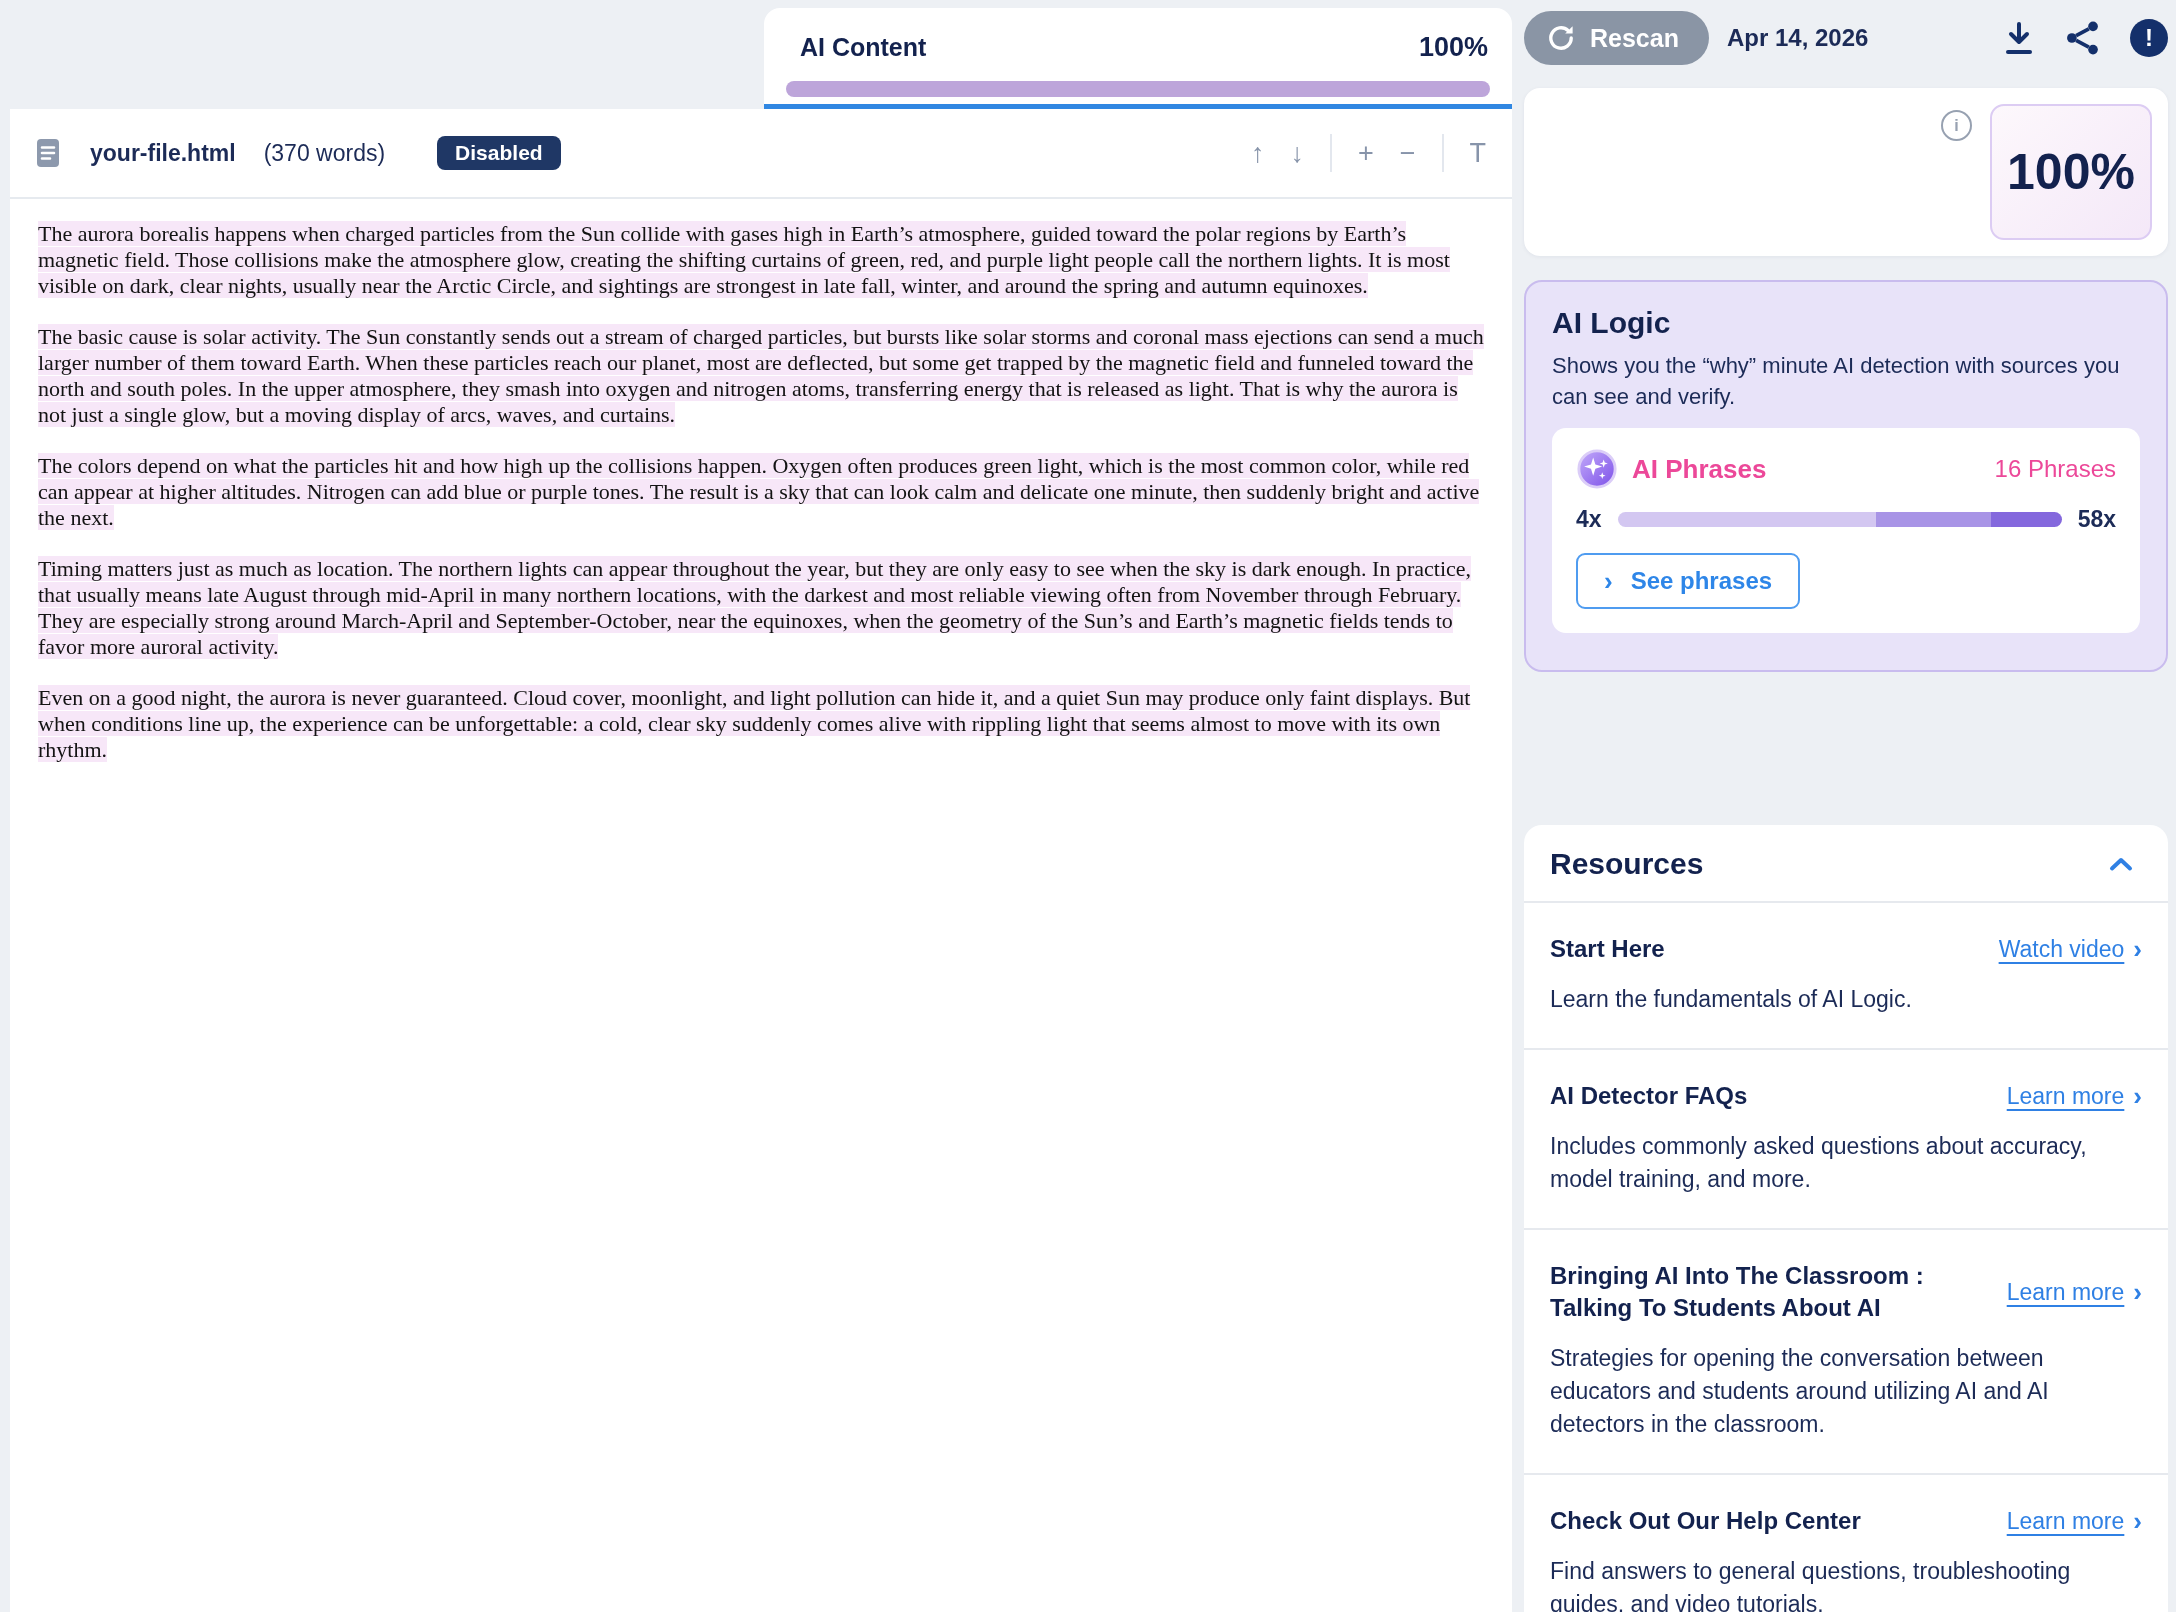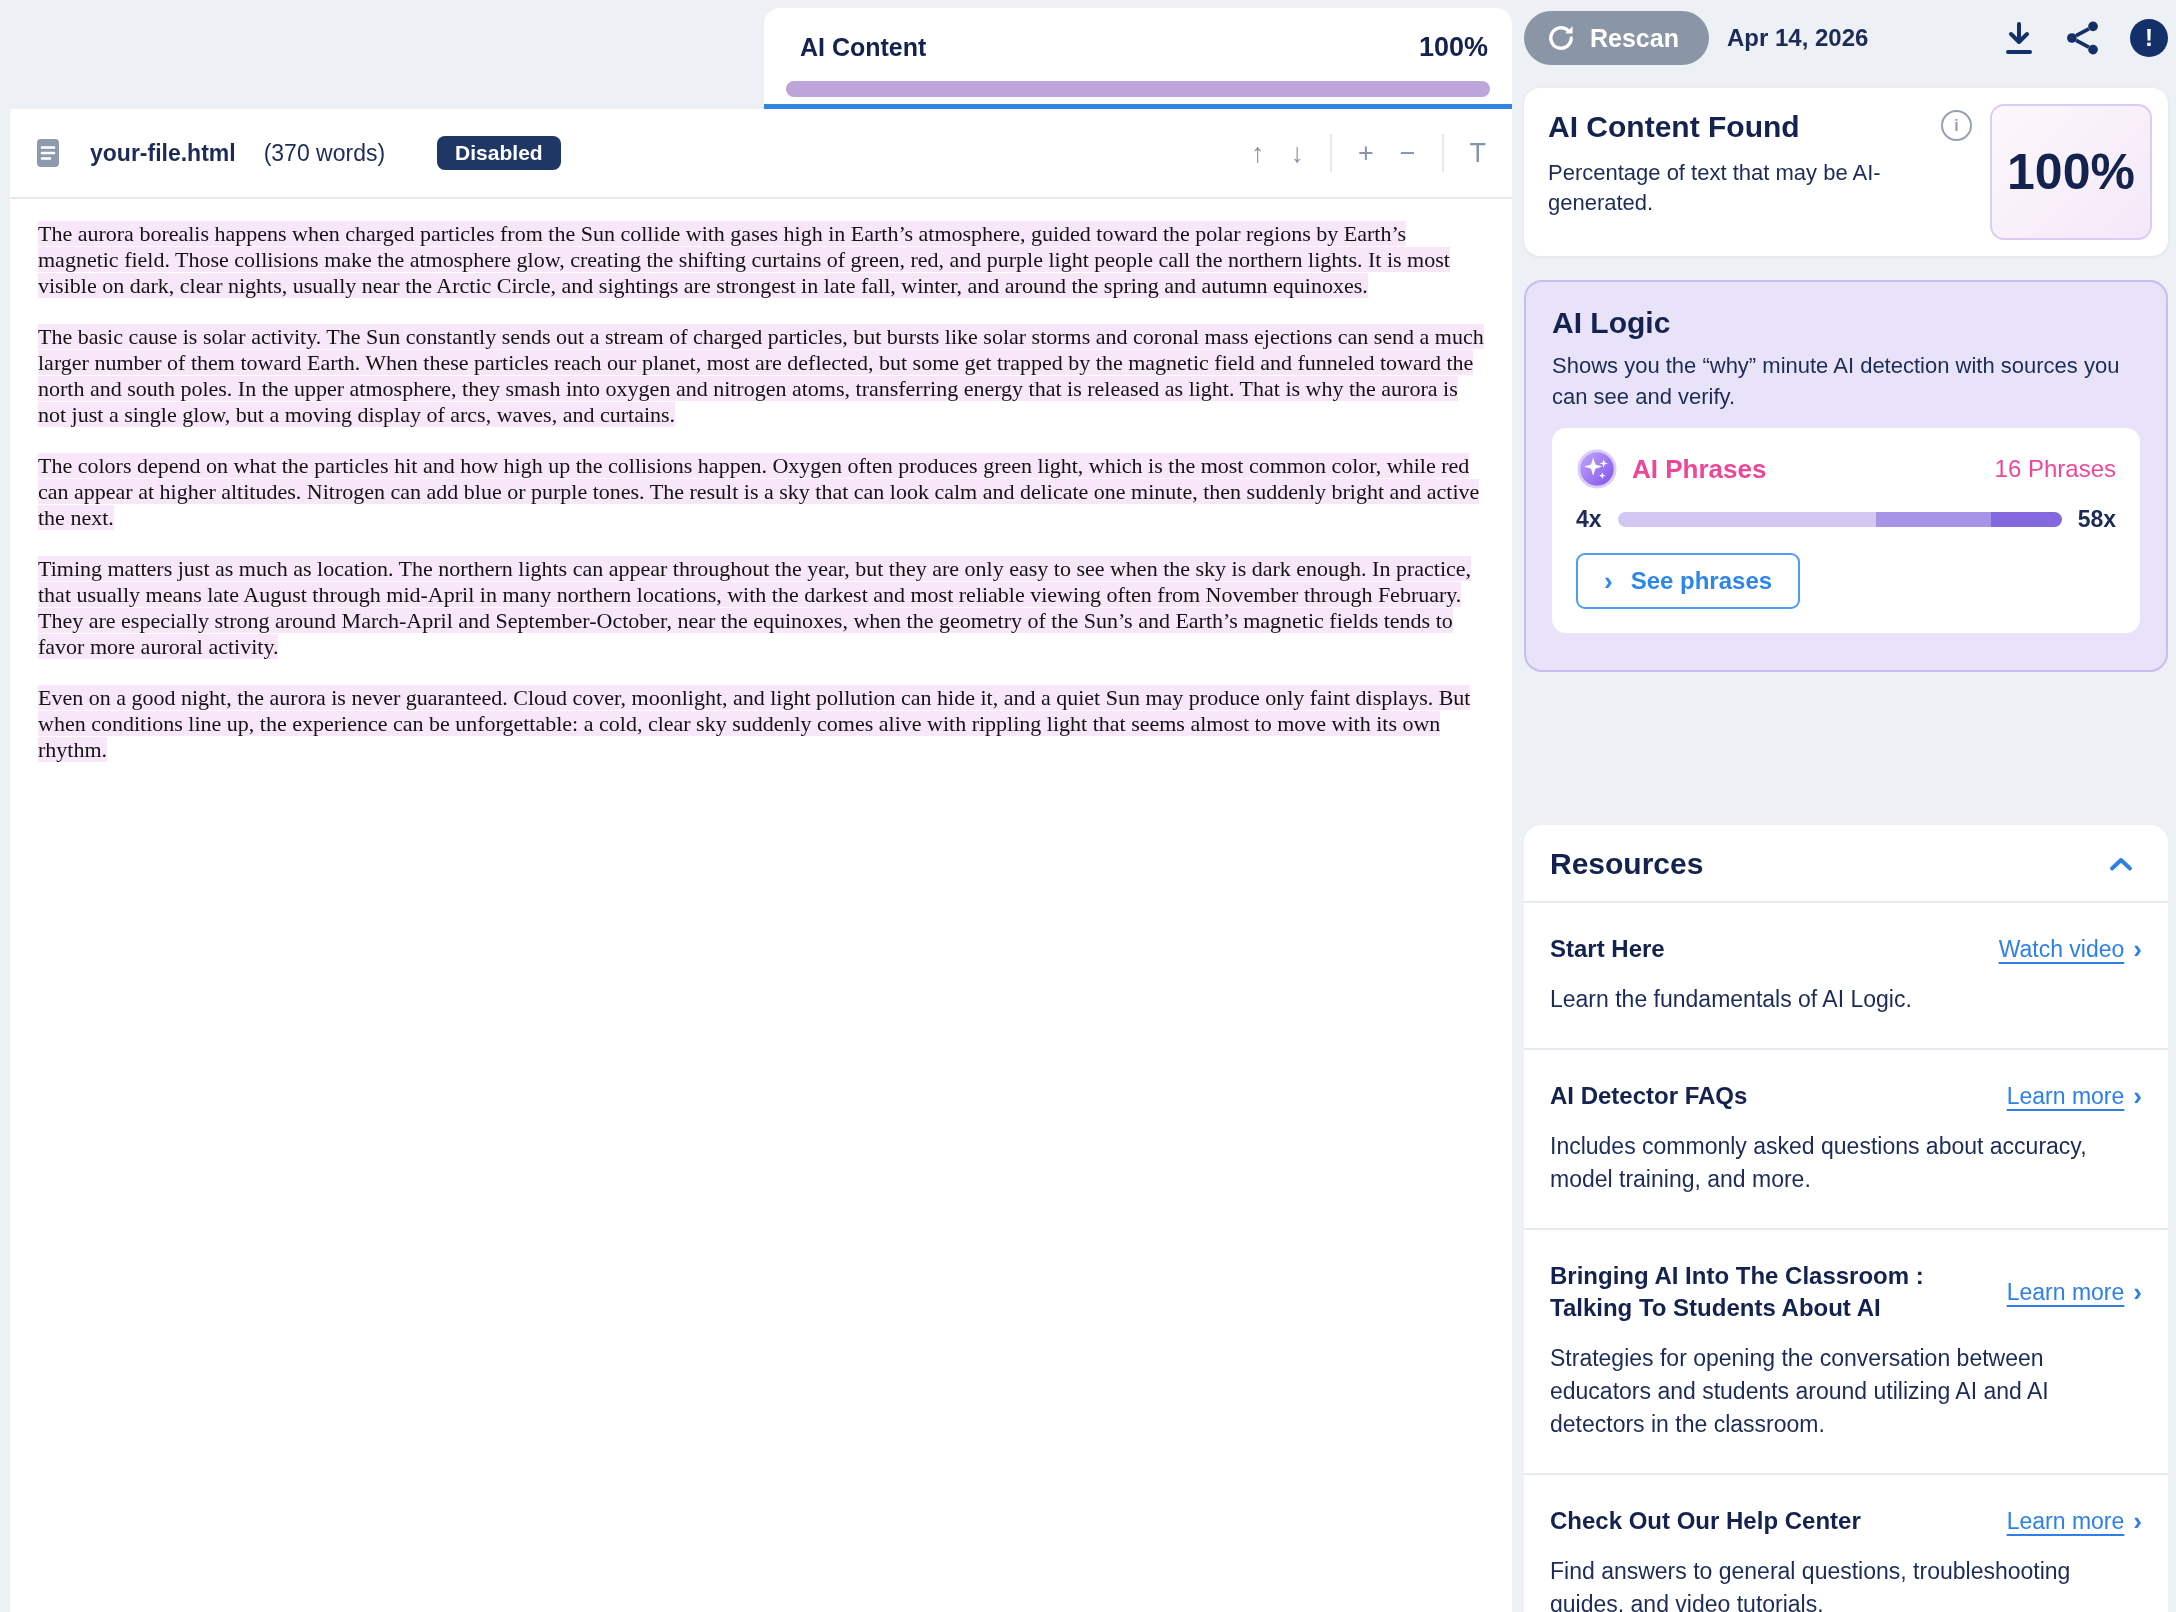--- a/index.html
+++ b/index.html
@@ -171,24 +171,20 @@
           <circle cx="7.5" cy="18" r="4.6" fill="#14306b"></circle>
           <circle cx="27.5" cy="29" r="4.6" fill="#14306b"></circle>
           <path d="M11.5 15.7l12-6.4M11.5 20.3l12 6.4" stroke="#14306b" stroke-width="3.6"></path>
         </svg>
       </span>
       <span class="alert-circle">!</span>
     </span>
   </div>
 
   <div class="score-card">
-    <div class="score-left">
-      <div class="score-title">AI Content Found</div>
-      <div class="score-desc">Percentage of text that may be AI-generated.</div>
-    </div>
     <div class="info-badge">i</div>
     <div class="score-value-box">100%</div>
   </div>
 
   <div class="logic-card">
     <div class="logic-title">AI Logic</div>
     <div class="logic-desc">Shows you the “why” minute AI detection with sources you can see and verify.</div>
     <div class="phrase-card">
       <div class="phrase-head">
         <span style="display:flex;">

